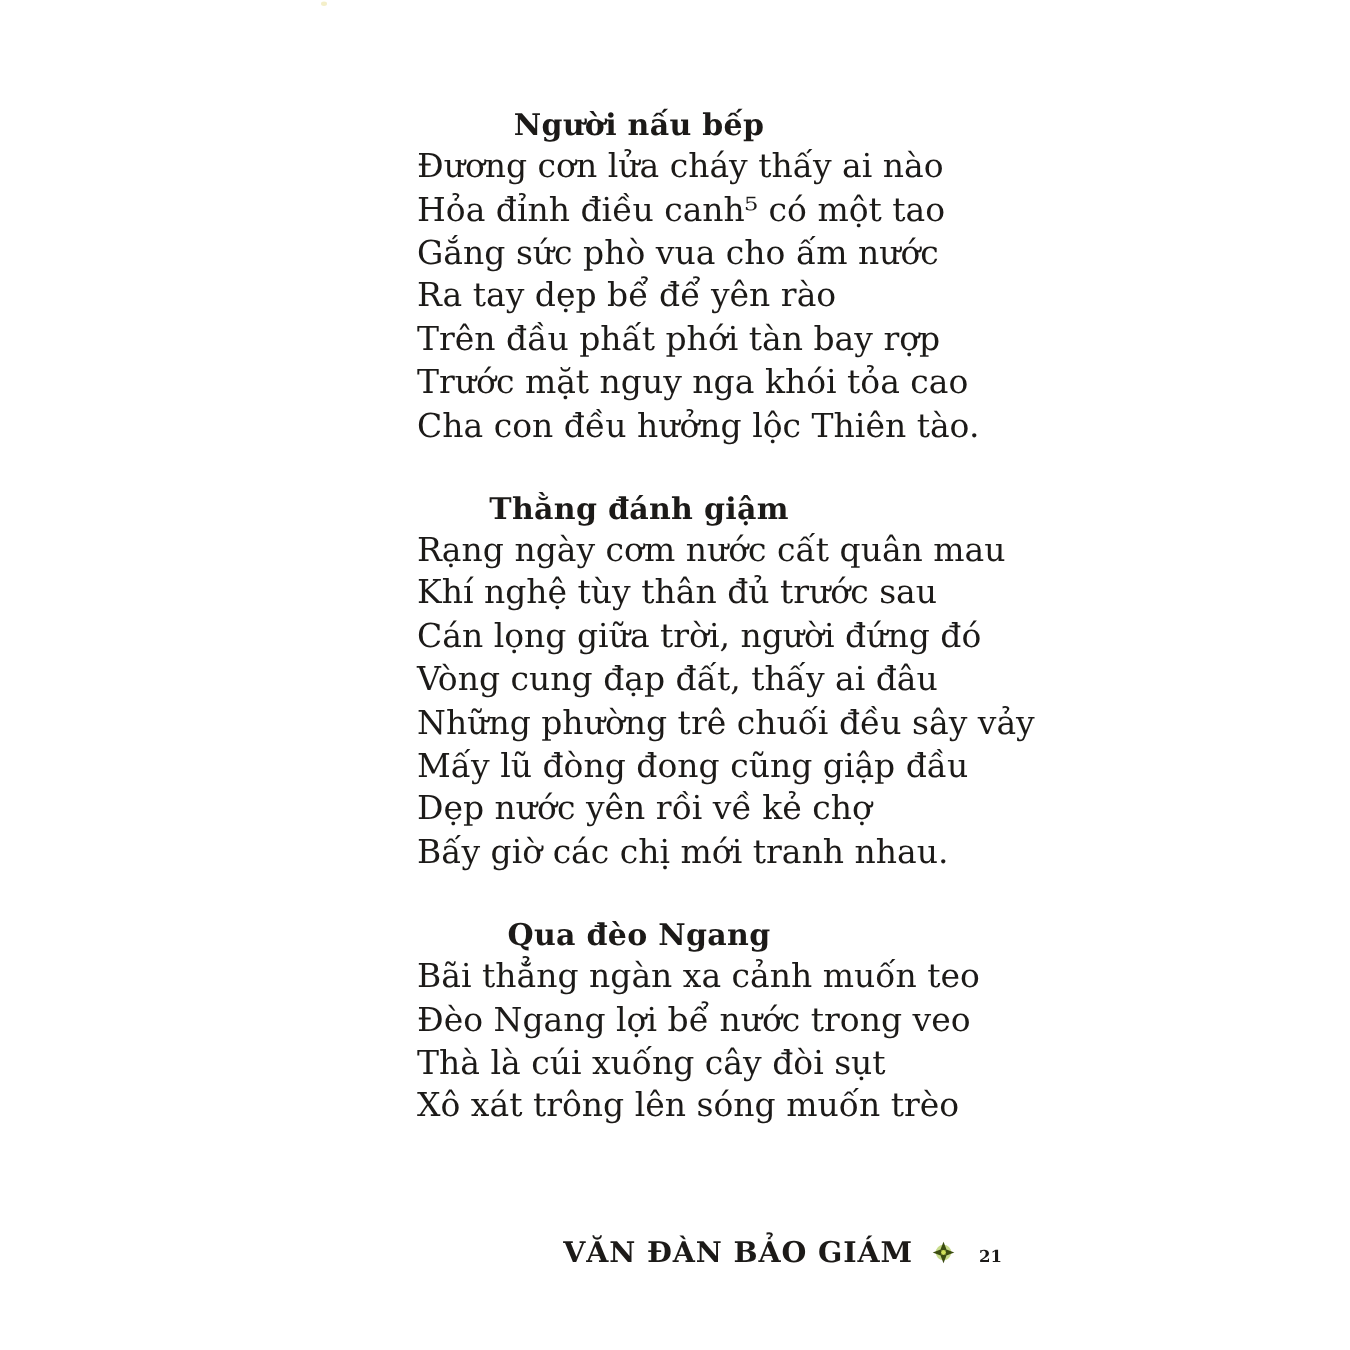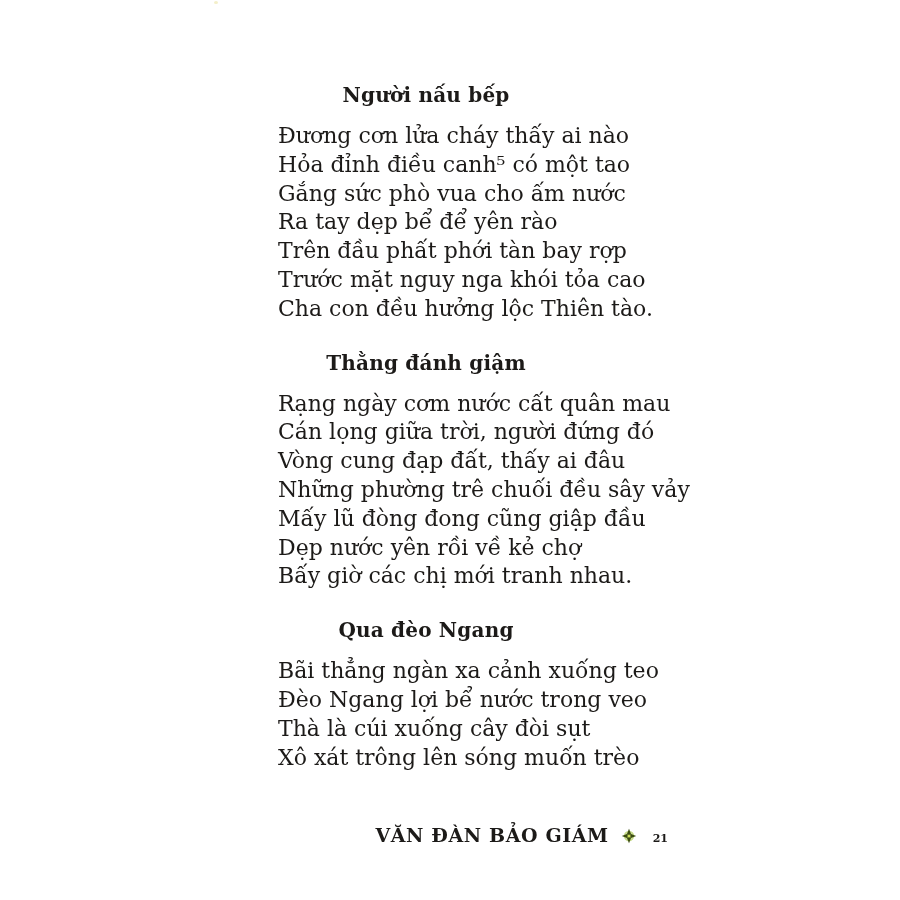--- a/index.html
+++ b/index.html
@@ -25,21 +25,21 @@
     left: 278px;
     top: 68px;
     width: 296px;
   }
   .poem { margin: 0; }
   .poem + .poem { margin-top: 24px; }
   .poem-title {
     font-size: 20px;
     font-weight: bold;
     line-height: 30px;
-    margin: 12px;
+    margin: 0;
     text-align: center;
     letter-spacing: 0.2px;
   }
   .verse {
     font-size: 22px;
     line-height: 28.8px;
     margin: 0;
     text-align: left;
     white-space: nowrap;
   }
@@ -95,31 +95,32 @@
       <p class="verse">Gắng sức phò vua cho ấm nước</p>
       <p class="verse">Ra tay dẹp bể để yên rào</p>
       <p class="verse">Trên đầu phất phới tàn bay rợp</p>
       <p class="verse">Trước mặt nguy nga khói tỏa cao</p>
       <p class="verse">Cha con đều hưởng lộc Thiên tào.</p>
     </div>
 
     <div class="poem">
       <h2 class="poem-title">Thằng đánh giậm</h2>
       <p class="verse">Rạng ngày cơm nước cất quân mau</p>
+      <p class="verse">Khí nghệ tùy thân đủ trước sau</p>
       <p class="verse">Cán lọng giữa trời, người đứng đó</p>
       <p class="verse">Vòng cung đạp đất, thấy ai đâu</p>
       <p class="verse">Những phường trê chuối đều sây vảy</p>
       <p class="verse">Mấy lũ đòng đong cũng giập đầu</p>
       <p class="verse">Dẹp nước yên rồi về kẻ chợ</p>
       <p class="verse">Bấy giờ các chị mới tranh nhau.</p>
     </div>
 
     <div class="poem">
       <h2 class="poem-title">Qua đèo Ngang</h2>
-      <p class="verse">Bãi thẳng ngàn xa cảnh xuống teo</p>
+      <p class="verse">Bãi thẳng ngàn xa cảnh muốn teo</p>
       <p class="verse">Đèo Ngang lợi bể nước trong veo</p>
       <p class="verse">Thà là cúi xuống cây đòi sụt</p>
       <p class="verse">Xô xát trông lên sóng muốn trèo</p>
     </div>
 
   </div>
 
   <div class="footer">
     <span class="running-title">VĂN ĐÀN BẢO GIÁM</span><span class="ornament"><svg width="16" height="16" viewBox="0 0 16 16" xmlns="http://www.w3.org/2000/svg">
         <g>

